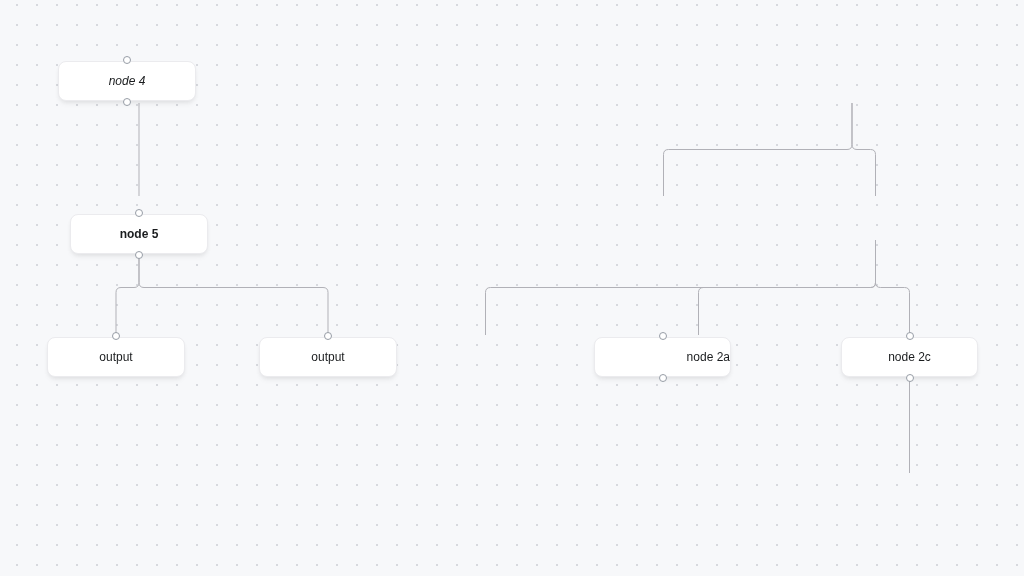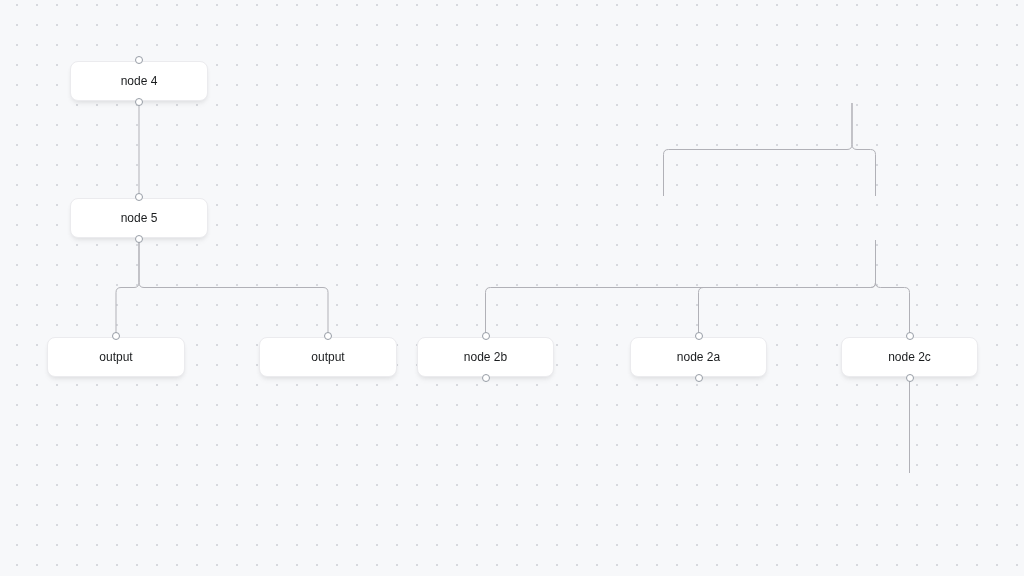--- a/index.html
+++ b/index.html
@@ -80,44 +80,39 @@
       <path d="M 139 103 L 139 196"></path>
       <path d="M 139 240 L 139 282.5 Q 139 287.5 134 287.5 L 121 287.5 Q 116 287.5 116 292.5 L 116 335"></path>
       <path d="M 139 240 L 139 282.5 Q 139 287.5 144 287.5 L 323 287.5 Q 328 287.5 328 292.5 L 328 335"></path>
       <path d="M 852 103 L 852 144.5 Q 852 149.5 847 149.5 L 668.5 149.5 Q 663.5 149.5 663.5 154.5 L 663.5 196"></path>
       <path d="M 852 103 L 852 144.5 Q 852 149.5 857 149.5 L 870.5 149.5 Q 875.5 149.5 875.5 154.5 L 875.5 196"></path>
       <path d="M 875.5 240 L 875.5 282.5 Q 875.5 287.5 870.5 287.5 L 490.5 287.5 Q 485.5 287.5 485.5 292.5 L 485.5 335"></path>
       <path d="M 875.5 240 L 875.5 282.5 Q 875.5 287.5 870.5 287.5 L 703.5 287.5 Q 698.5 287.5 698.5 292.5 L 698.5 335"></path>
       <path d="M 875.5 240 L 875.5 282.5 Q 875.5 287.5 880.5 287.5 L 904.5 287.5 Q 909.5 287.5 909.5 292.5 L 909.5 335"></path>
       <path d="M 909.5 379 L 909.5 473"></path>
     </svg>
-<div class="node" style="left: 70px; top: 61px; width: 138px; height: 40px;">
+<div class="node" style="left: 58px; top: 61px; width: 138px; height: 40px; font-style: italic;">
       <span class="node-label">node 4</span>
       <div class="handle top"></div>
       <div class="handle bottom"></div>
     </div>
-    <div class="node" style="left: 70px; top: 198px; width: 138px; height: 40px;">
+    <div class="node" style="left: 70px; top: 214px; width: 138px; height: 40px; font-weight: bold;">
       <span class="node-label">node 5</span>
       <div class="handle top"></div>
       <div class="handle bottom"></div>
     </div>
     <div class="node" style="left: 47px; top: 337px; width: 138px; height: 40px;">
       <span class="node-label">output</span>
       <div class="handle top"></div>
     </div>
     <div class="node" style="left: 259px; top: 337px; width: 138px; height: 40px;">
       <span class="node-label">output</span>
       <div class="handle top"></div>
     </div>
-    <div class="node" style="left: 417px; top: 337px; width: 137px; height: 40px;">
-      <span class="node-label">node 2b</span>
-      <div class="handle top"></div>
-      <div class="handle bottom"></div>
-    </div>
-    <div class="node" style="left: 630px; top: 337px; width: 137px; height: 40px;">
+    <div class="node" style="left: 594px; top: 337px; width: 137px; height: 40px; justify-content: flex-end;">
       <span class="node-label">node 2a</span>
       <div class="handle top"></div>
       <div class="handle bottom"></div>
     </div>
     <div class="node" style="left: 841px; top: 337px; width: 137px; height: 40px; align-items: center;">
       <span class="node-label">node 2c</span>
       <div class="handle top"></div>
       <div class="handle bottom"></div>
     </div>
   </div>

